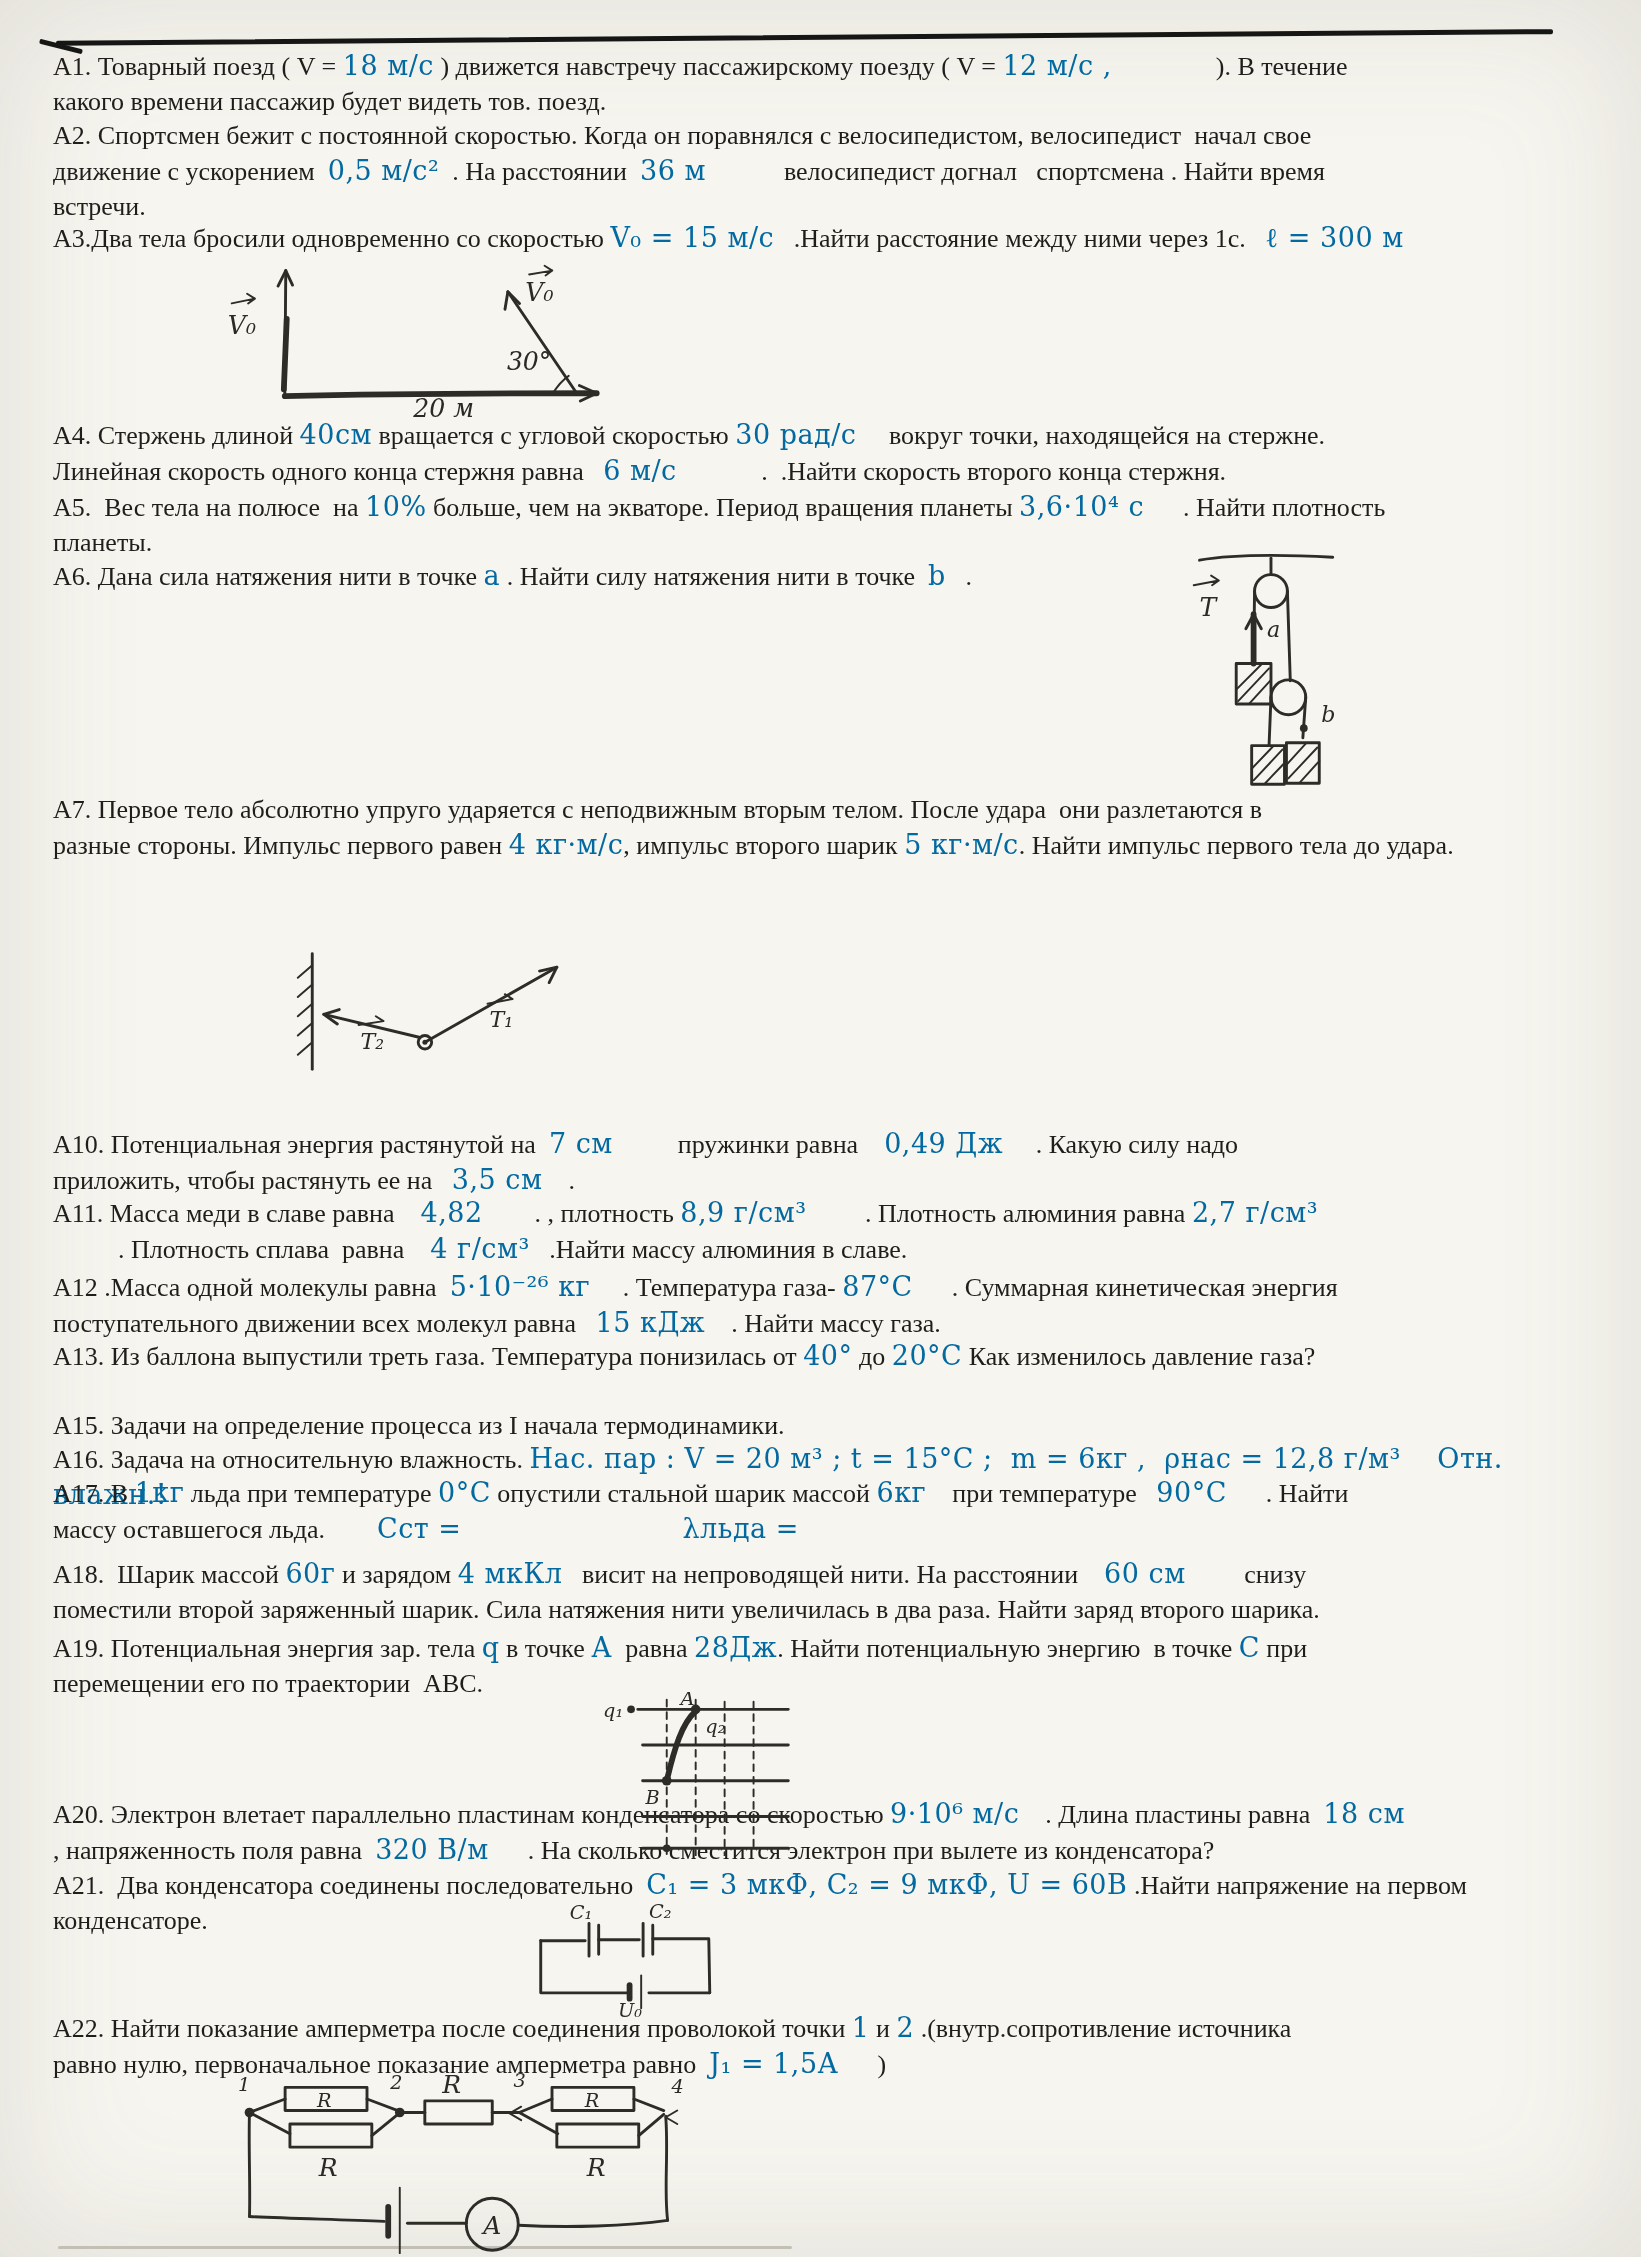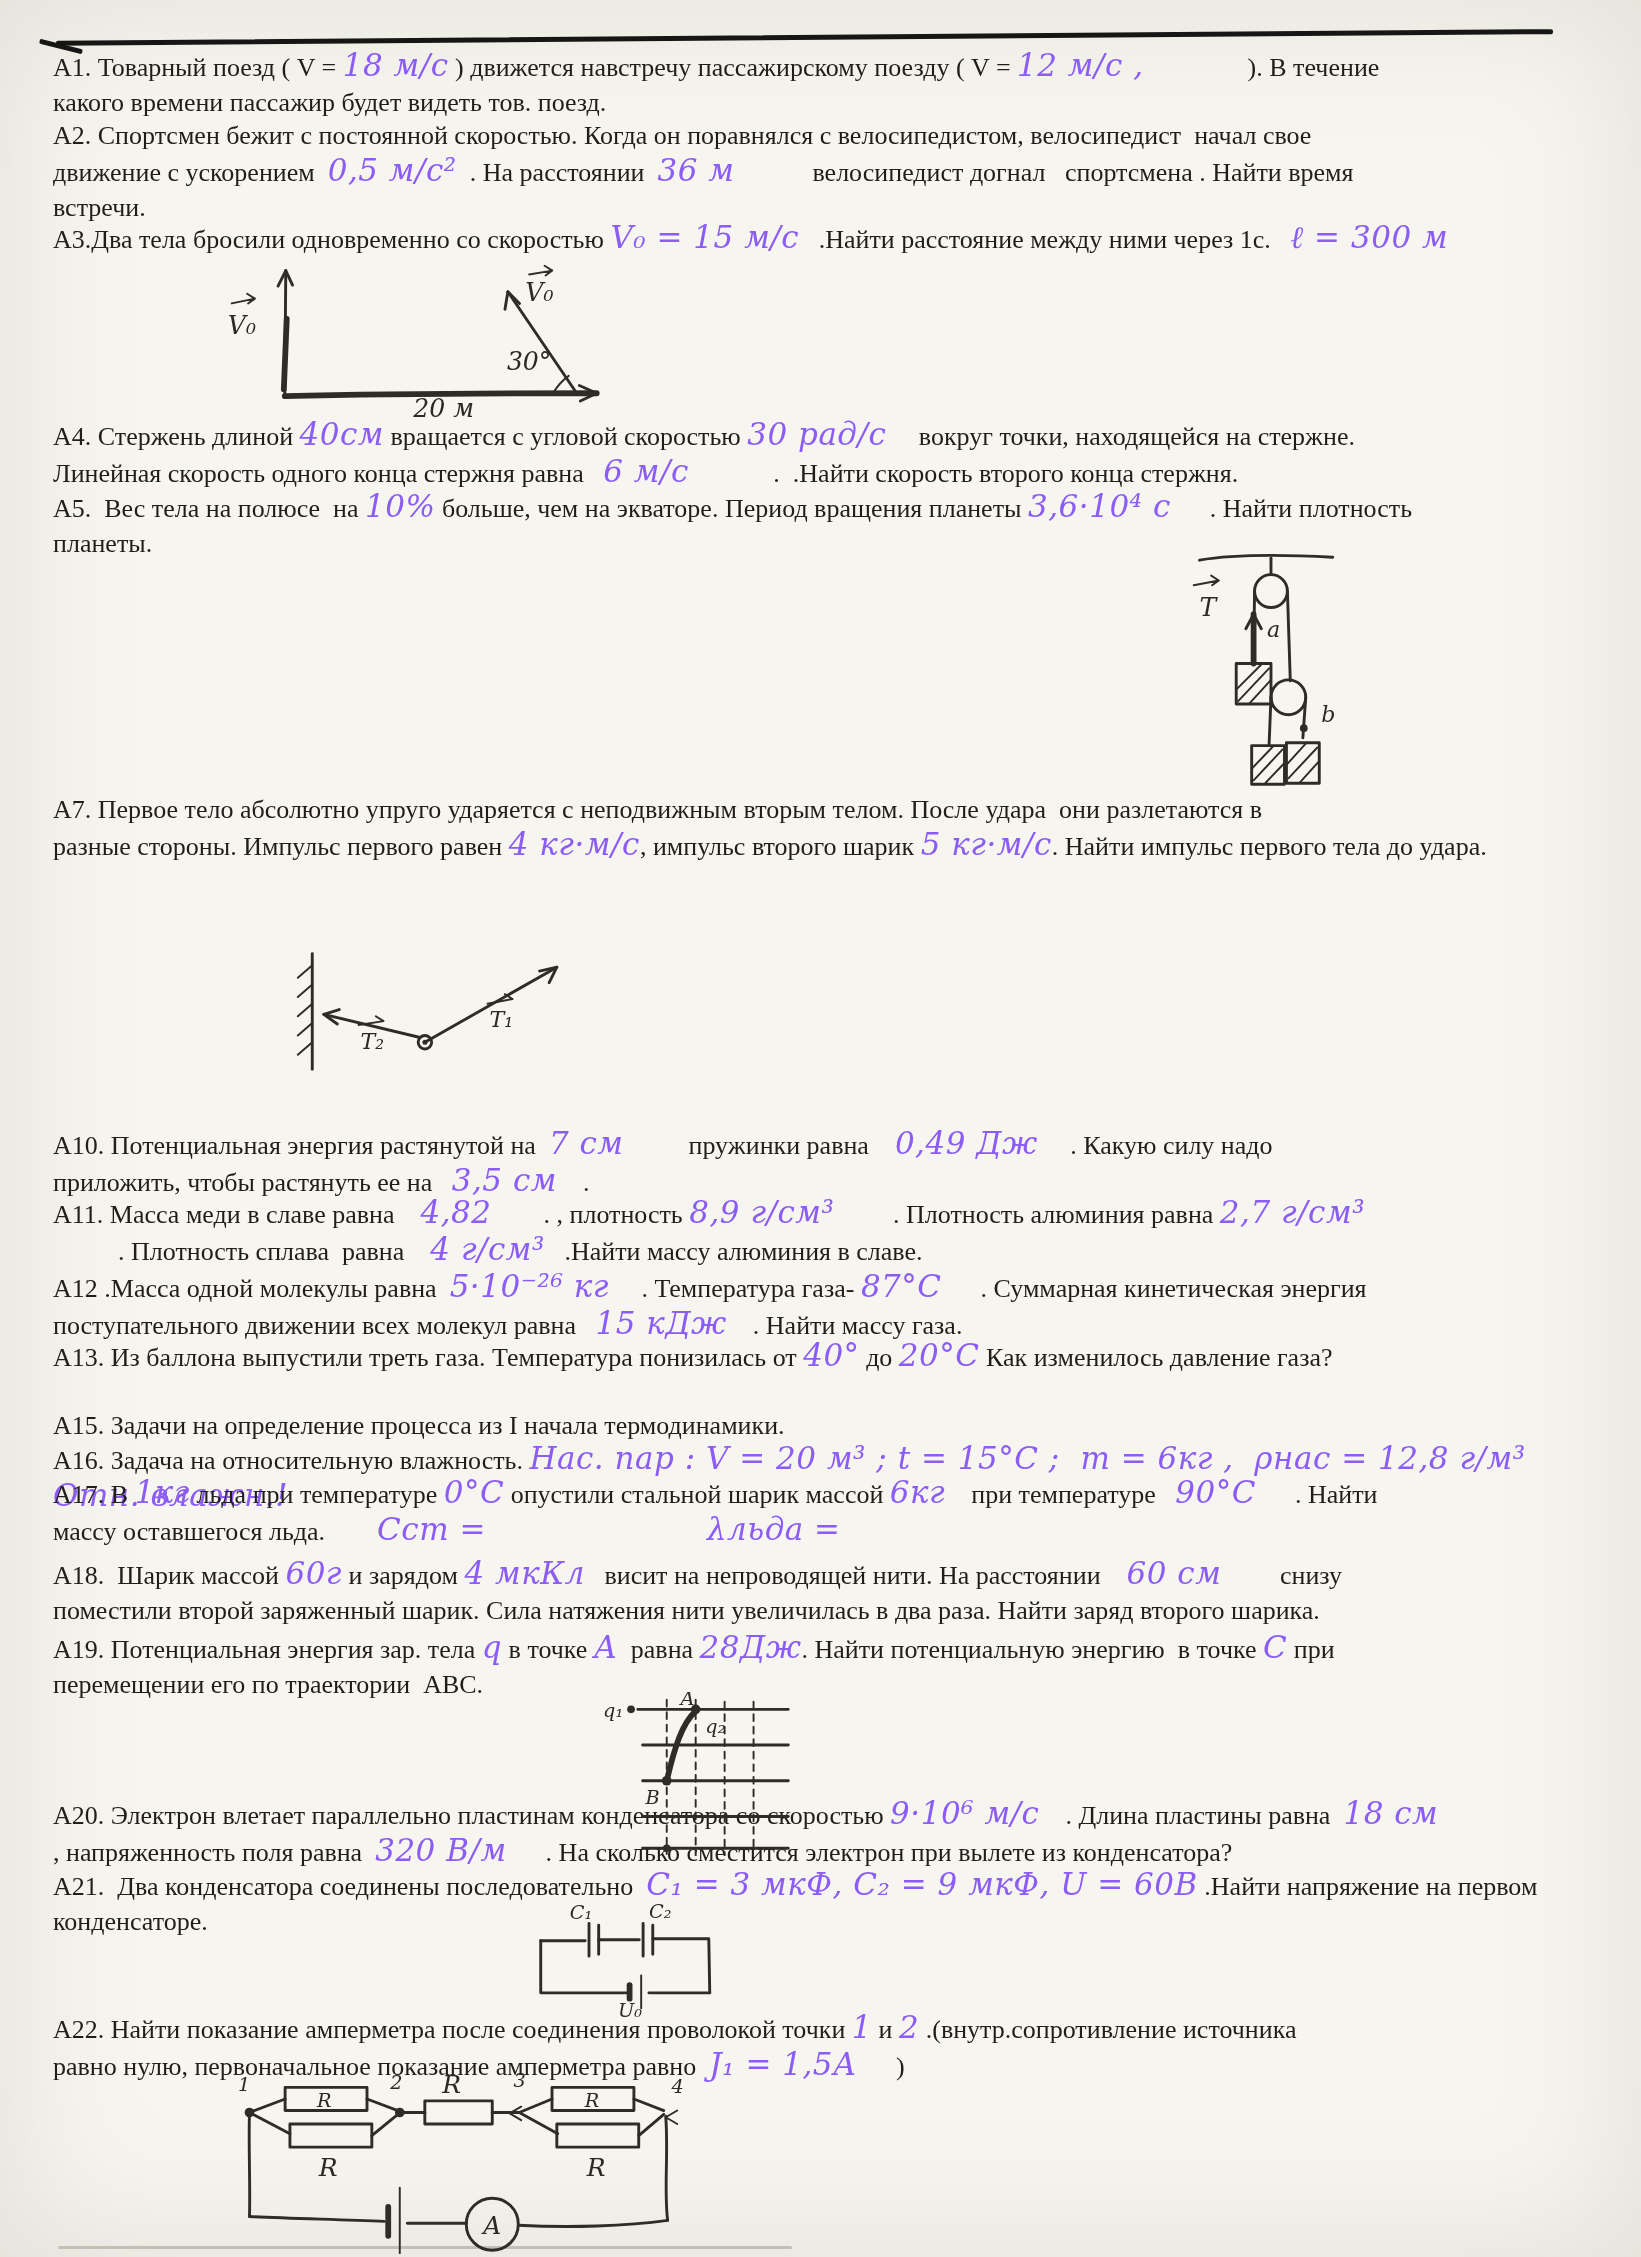--- a/index.html
+++ b/index.html
@@ -8,22 +8,22 @@
     background:#f6f5ef;overflow:hidden;
     font-family:"Liberation Serif",serif;color:#1f1d1a;
     box-shadow:inset 0 0 145px rgba(110,105,88,.16);
   }
   .prob{
     position:absolute;left:53px;width:1554px;margin:0;
     font-size:26px;line-height:35px;white-space:pre-wrap;
   }
   .seg.typed{color:#201e1b;}
   .seg.hand{
-    font-family:"DejaVu Serif",serif;font-style:italic;
-    font-size:31px;color:#8b5cf6;letter-spacing:0.5px;
+    font-family:"DejaVu Serif",serif;
+    font-size:27px;color:#0369a1;letter-spacing:0.5px;
   }
   .scanline{position:absolute;background:#161614;border-radius:1.9px;}
   .streak{position:absolute;background:#b4b1a6;opacity:.75;border-radius:1.9px;}
   .sketch{position:absolute;}
   .sk{stroke:#2e2c27;stroke-linecap:round;stroke-linejoin:round;fill:none;stroke-width:3;}
   .sk.bold{stroke-width:6;}
   .sk.thin{stroke-width:2;}
   .sk.fill{fill:#2e2c27;stroke:none;}
   .svglabel{
     font-family:"DejaVu Serif",serif;font-style:italic;
@@ -44,20 +44,21 @@
   <p class="prob" style="top:48px"><span class="seg typed">А1. Товарный поезд ( V = </span><span class="seg hand">18 м/с</span><span class="seg typed"> ) движется навстречу пассажирскому поезду ( V = </span><span class="seg hand">12 м/с ,</span><span class="seg typed">                ). В течение
 какого времени пассажир будет видеть тов. поезд.</span></p>
   <p class="prob" style="top:118px"><span class="seg typed">А2. Спортсмен бежит с постоянной скоростью. Когда он поравнялся с велосипедистом, велосипедист  начал свое
 движение с ускорением  </span><span class="seg hand">0,5 м/с²</span><span class="seg typed">  . На расстоянии  </span><span class="seg hand">36 м</span><span class="seg typed">            велосипедист догнал   спортсмена . Найти время
 встречи.</span></p>
   <p class="prob" style="top:220px"><span class="seg typed">А3.Два тела бросили одновременно со скоростью </span><span class="seg hand">V₀ = 15 м/с</span><span class="seg typed">   .Найти расстояние между ними через 1с.   </span><span class="seg hand">ℓ = 300 м</span></p>
   <p class="prob" style="top:417px"><span class="seg typed">А4. Стержень длиной </span><span class="seg hand">40см</span><span class="seg typed"> вращается с угловой скоростью </span><span class="seg hand">30 рад/с</span><span class="seg typed">     вокруг точки, находящейся на стержне.
 Линейная скорость одного конца стержня равна   </span><span class="seg hand">6 м/с</span><span class="seg typed">             .  .Найти скорость второго конца стержня.</span></p>
   <p class="prob" style="top:489px"><span class="seg typed">А5.  Вес тела на полюсе  на </span><span class="seg hand">10%</span><span class="seg typed"> больше, чем на экваторе. Период вращения планеты </span><span class="seg hand">3,6·10⁴ с</span><span class="seg typed">      . Найти плотность
 планеты.</span></p>
+  <p class="prob" style="top:558px"><span class="seg typed">А6. Дана сила натяжения нити в точке </span><span class="seg hand">a</span><span class="seg typed"> . Найти силу натяжения нити в точке  </span><span class="seg hand">b</span><span class="seg typed">   .</span></p>
   <p class="prob" style="top:792px"><span class="seg typed">А7. Первое тело абсолютно упруго ударяется с неподвижным вторым телом. После удара  они разлетаются в
 разные стороны. Импульс первого равен </span><span class="seg hand">4 кг·м/с</span><span class="seg typed">, импульс второго шарик </span><span class="seg hand">5 кг·м/с</span><span class="seg typed">. Найти импульс первого тела до удара.</span></p>
   <p class="prob" style="top:1126px"><span class="seg typed">А10. Потенциальная энергия растянутой на  </span><span class="seg hand">7 см</span><span class="seg typed">          пружинки равна    </span><span class="seg hand">0,49 Дж</span><span class="seg typed">     . Какую силу надо
 приложить, чтобы растянуть ее на   </span><span class="seg hand">3,5 см</span><span class="seg typed">    .</span></p>
   <p class="prob" style="top:1195px"><span class="seg typed">А11. Масса меди в славе равна    </span><span class="seg hand">4,82</span><span class="seg typed">        . , плотность </span><span class="seg hand">8,9 г/см³</span><span class="seg typed">         . Плотность алюминия равна </span><span class="seg hand">2,7 г/см³</span><span class="seg typed">
           . Плотность сплава  равна    </span><span class="seg hand">4 г/см³</span><span class="seg typed">   .Найти массу алюминия в славе.</span></p>
   <p class="prob" style="top:1269px"><span class="seg typed">А12 .Масса одной молекулы равна  </span><span class="seg hand">5·10⁻²⁶ кг</span><span class="seg typed">     . Температура газа- </span><span class="seg hand">87°C</span><span class="seg typed">      . Суммарная кинетическая энергия
 поступательного движении всех молекул равна   </span><span class="seg hand">15 кДж</span><span class="seg typed">    . Найти массу газа.</span></p>
   <p class="prob" style="top:1338px"><span class="seg typed">А13. Из баллона выпустили треть газа. Температура понизилась от </span><span class="seg hand">40°</span><span class="seg typed"> до </span><span class="seg hand">20°C</span><span class="seg typed"> Как изменилось давление газа?</span></p>
   <p class="prob" style="top:1408px"><span class="seg typed">А15. Задачи на определение процесса из I начала термодинамики.</span></p>

